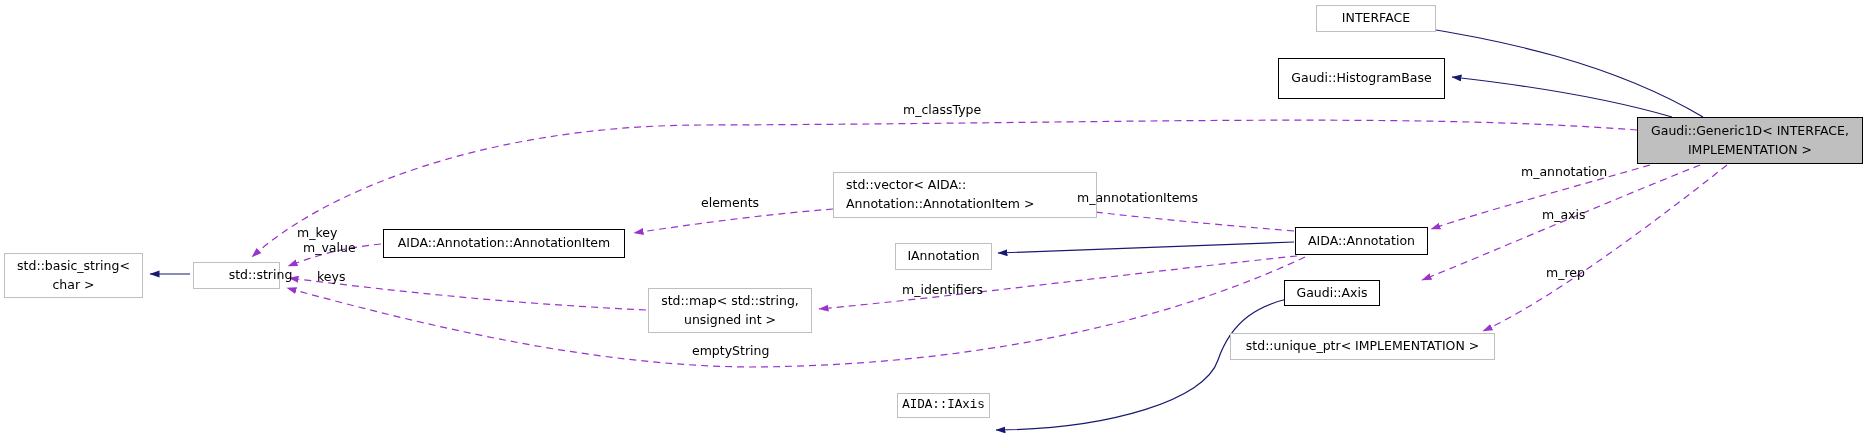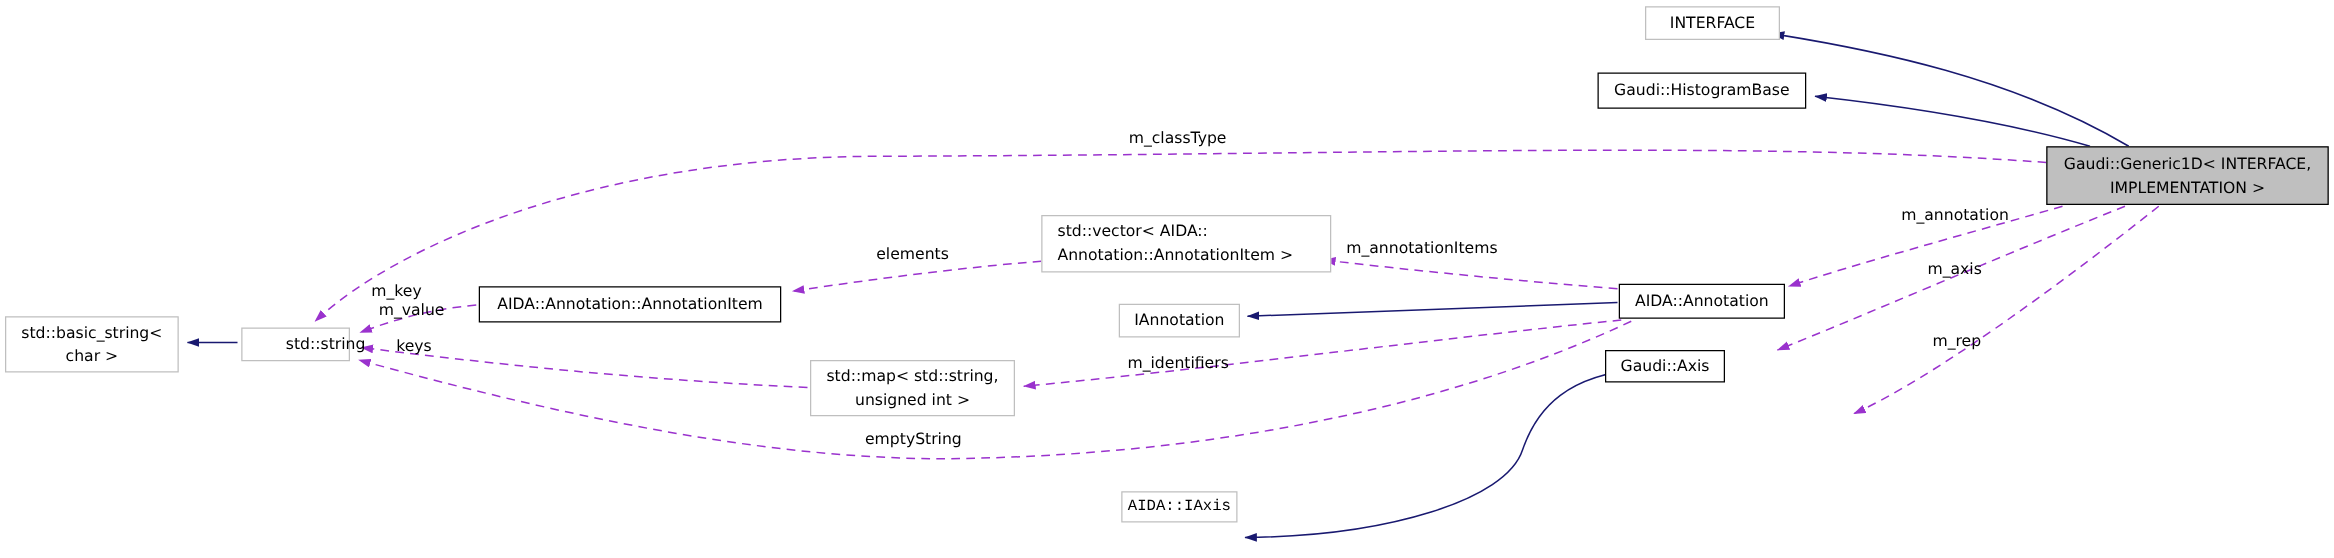--- a/index.html
+++ b/index.html
@@ -55,46 +55,47 @@
     <path class="edge-dashed" d="M1700,165 C1600,205 1485,255 1422,280" marker-end="url(#arrow-dashed)"></path>
     <path class="edge-dashed" d="M1727,165 C1645,230 1545,303 1483,331" marker-end="url(#arrow-dashed)"></path>
     <path class="edge-dashed" d="M1294,231 Q1170,221 1059,208" marker-end="url(#arrow-dashed)"></path>
     <path class="edge-dashed" d="M1297,256 C1150,271 950,297 819,309" marker-end="url(#arrow-dashed)"></path>
     <path class="edge-dashed" d="M1305,257 C1150,330 950,366 750,367 C600,366 440,330 287,288" marker-end="url(#arrow-dashed)"></path>
     <path class="edge-dashed" d="M381,244 C340,248 315,256 288,266" marker-end="url(#arrow-dashed)"></path>
     <path class="edge-dashed" d="M646,310 C500,303 395,291 289,278" marker-end="url(#arrow-dashed)"></path>
     <path class="edge-dashed" d="M833,209 C770,214 700,223 634,233" marker-end="url(#arrow-dashed)"></path>
   </svg>
 
-  <div class="node" style="left:1316px;top:5px;width:108px;height:27px;">INTERFACE</div>
+  <div class="node" style="left:1316px;top:5px;width:120px;height:27px;">INTERFACE</div>
 
-  <div class="node doc" style="left:1278px;top:58px;width:167px;height:29px;">Gaudi::HistogramBase</div>
+  <div class="node doc" style="left:1278px;top:58px;width:167px;height:41px;">Gaudi::HistogramBase</div>
 
   <div class="node doc highlight" style="left:1637px;top:117px;width:226px;height:47px;">Gaudi::Generic1D&lt; INTERFACE,
 IMPLEMENTATION &gt;</div>
 
   <div class="node" style="left:4px;top:253px;width:139px;height:45px;">std::basic_string&lt;
 char &gt;</div>
 
   <div class="node" style="left:193px;top:262px;width:87px;height:27px;padding-left:48px;">std::string</div>
 
   <div class="node doc" style="left:383px;top:229px;width:242px;height:29px;">AIDA::Annotation::AnnotationItem</div>
 
-  <div class="node align-left" style="left:833px;top:172px;width:232px;height:46px;">std::vector&lt; AIDA::
+  <div class="node align-left" style="left:833px;top:172px;width:264px;height:46px;">std::vector&lt; AIDA::
 Annotation::AnnotationItem &gt;</div>
 
   <div class="node" style="left:895px;top:243px;width:97px;height:27px;">IAnnotation</div>
 
   <div class="node doc" style="left:1295px;top:227px;width:133px;height:28px;">AIDA::Annotation</div>
 
   <div class="node" style="left:648px;top:288px;width:164px;height:45px;">std::map&lt; std::string,
 unsigned int &gt;</div>
 
   <div class="node doc" style="left:1284px;top:280px;width:96px;height:26px;">Gaudi::Axis</div>
 
+  <div class="node" style="left:1230px;top:333px;width:265px;height:27px;">std::unique_ptr&lt; IMPLEMENTATION &gt;</div>
 
   <div class="node" style="left:897px;top:393px;width:93px;height:25px;font-family:Liberation Mono, monospace;">AIDA::IAxis</div>
 
   <span class="edge-label" style="left:903px;top:103px;">m_classType</span>
   <span class="edge-label" style="left:297px;top:226px;">m_key</span>
   <span class="edge-label" style="left:303px;top:241px;">m_value</span>
   <span class="edge-label" style="left:317px;top:270px;">keys</span>
   <span class="edge-label" style="left:701px;top:196px;">elements</span>
   <span class="edge-label" style="left:1077px;top:191px;">m_annotationItems</span>
   <span class="edge-label" style="left:1521px;top:165px;">m_annotation</span>

